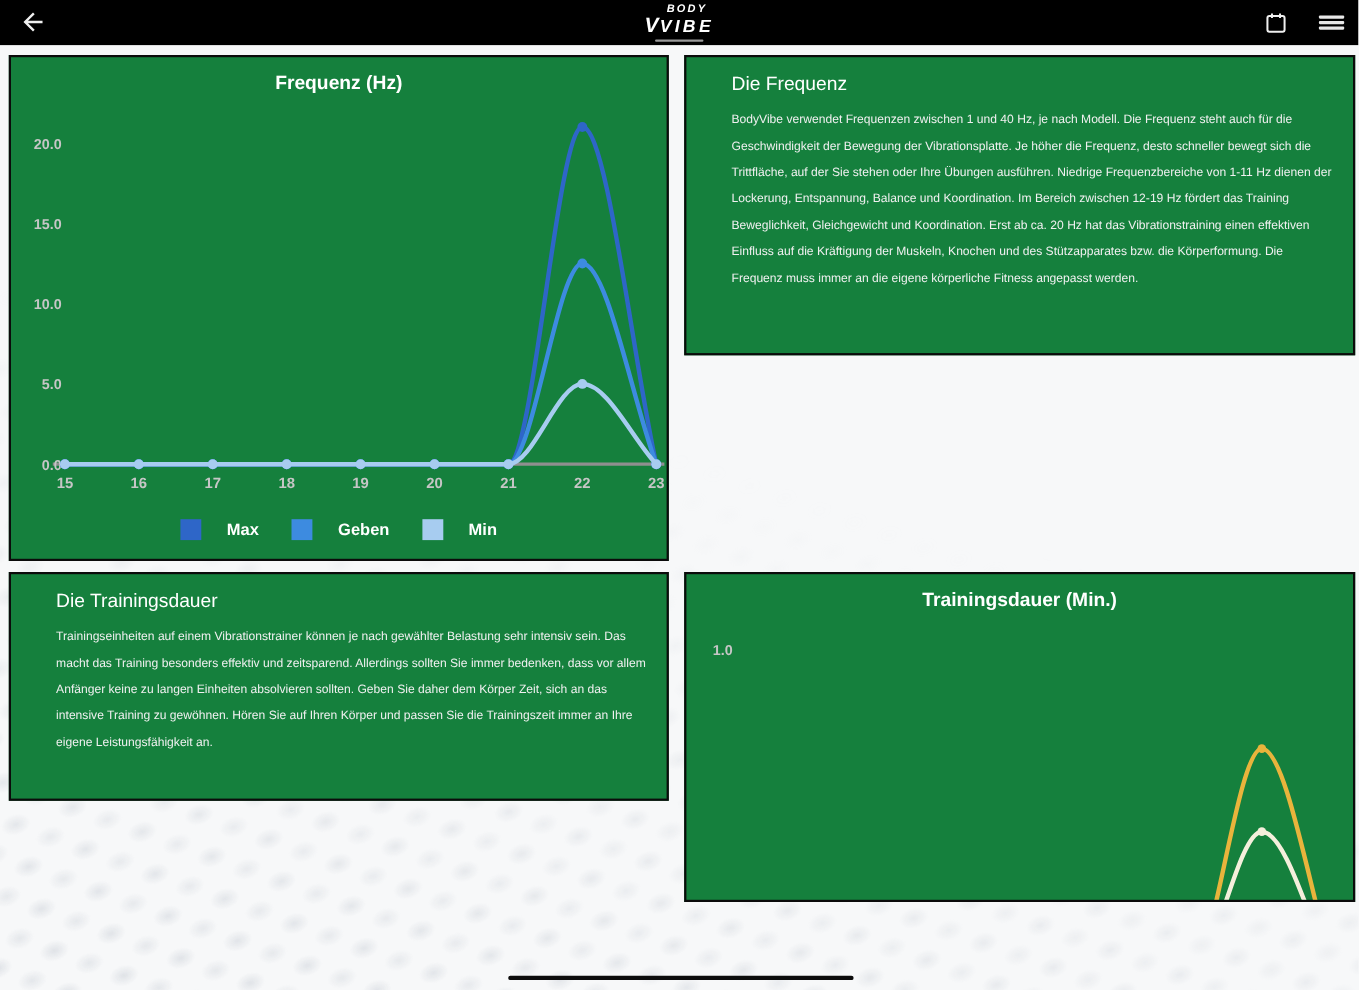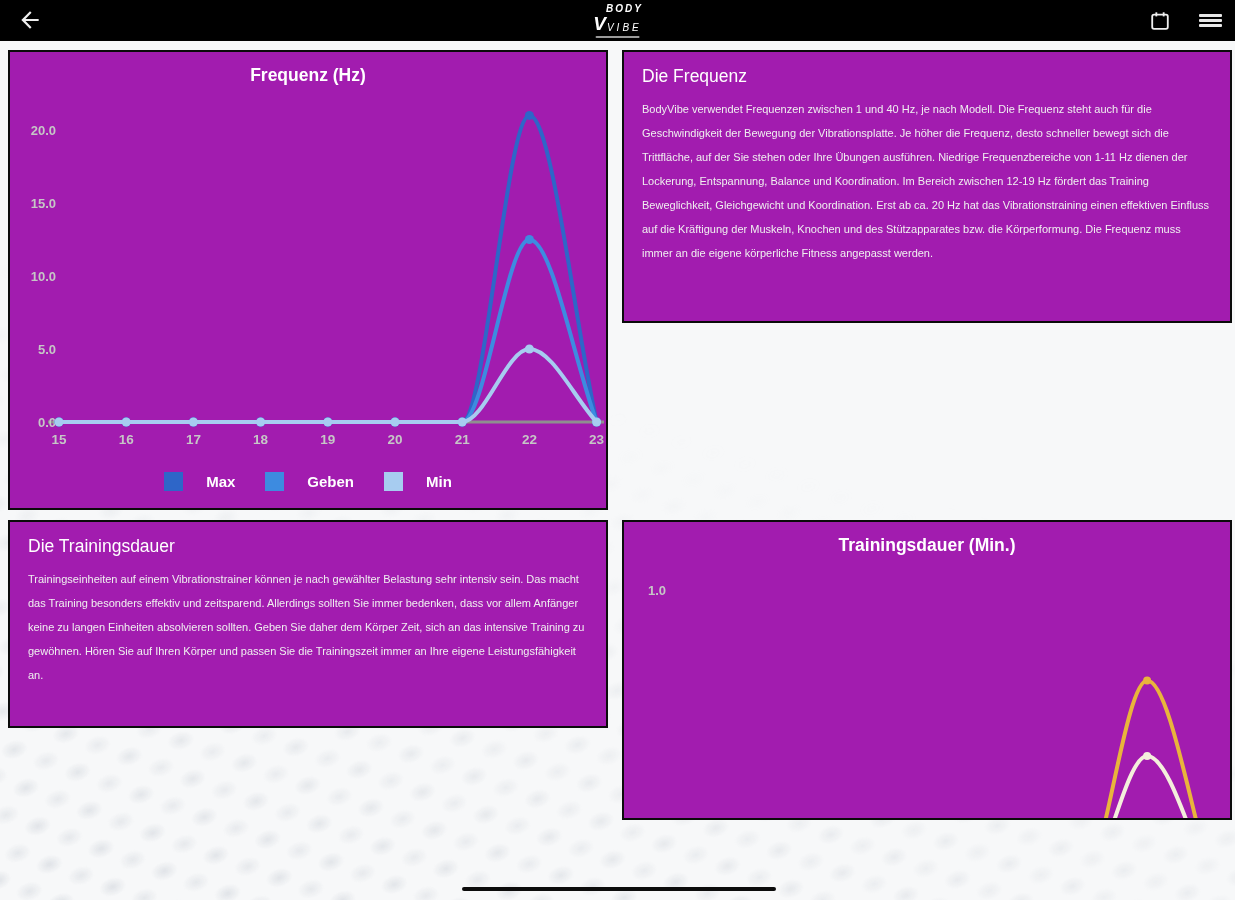--- a/index.html
+++ b/index.html
@@ -23,29 +23,29 @@
     z-index:0;
   }
 
   
   .topbar{position:absolute;left:0;top:0;width:1235px;height:41px;background:#000;z-index:6;}
   .back-btn{position:absolute;left:16px;top:7px;width:28px;height:28px;background:none;border:none;padding:0;cursor:pointer;}
   .logo{position:absolute;left:50%;top:4px;transform:translateX(-50%);color:#fff;font-style:italic;text-align:center;line-height:1;}
   .logo-top{display:block;font-size:10px;font-weight:700;letter-spacing:2px;margin-left:14px;}
   .logo-row{display:flex;align-items:flex-end;justify-content:center;}
   .logo-v{font-size:19px;font-weight:700;margin-right:1px;}
-  .logo-bottom{font-size:10px;font-weight:400;letter-spacing:3px;}
+  .logo-bottom{font-size:16px;font-weight:700;letter-spacing:3px;}
   .logo-bar{display:block;width:44px;height:2px;background:#9a9a9a;margin:3px auto 0 auto;border-radius:1px;}
   .topbar-actions{position:absolute;right:12px;top:0;height:41px;display:flex;align-items:center;gap:24px;}
   .icon-btn{background:none;border:none;padding:0;cursor:pointer;width:26px;height:26px;display:flex;align-items:center;justify-content:center;}
   .hamburger{display:inline-block;}
   .hamburger span{display:block;width:23px;height:3px;background:#e8e8e8;margin:2px 0;border-radius:1px;}
 
   
-  .panel{position:absolute;background:#a21caf;border:2px solid #0b0b0b;box-sizing:border-box;z-index:2;}
+  .panel{position:absolute;background:#15803d;border:2px solid #0b0b0b;box-sizing:border-box;z-index:2;padding-left:23px;}
   .p1{left:8px;top:50px;width:600px;height:460px;}
   .p2{left:622px;top:50px;width:610px;height:273px;}
   .p3{left:8px;top:520px;width:600px;height:208px;}
   .p4{left:622px;top:520px;width:610px;height:300px;overflow:hidden;}
 
   .chart-title{margin:0;position:absolute;top:13px;left:0;right:0;text-align:center;color:#fff;font-size:17.5px;font-weight:700;}
   svg.chart{position:absolute;left:0;display:block;}
   #chart0{top:0;width:596px;height:404px;}
   #chart1{top:0;width:606px;height:376px;}
   svg text.tick{fill:#c6c6c6;font-size:13px;font-weight:700;font-family:"Liberation Sans",sans-serif;}

